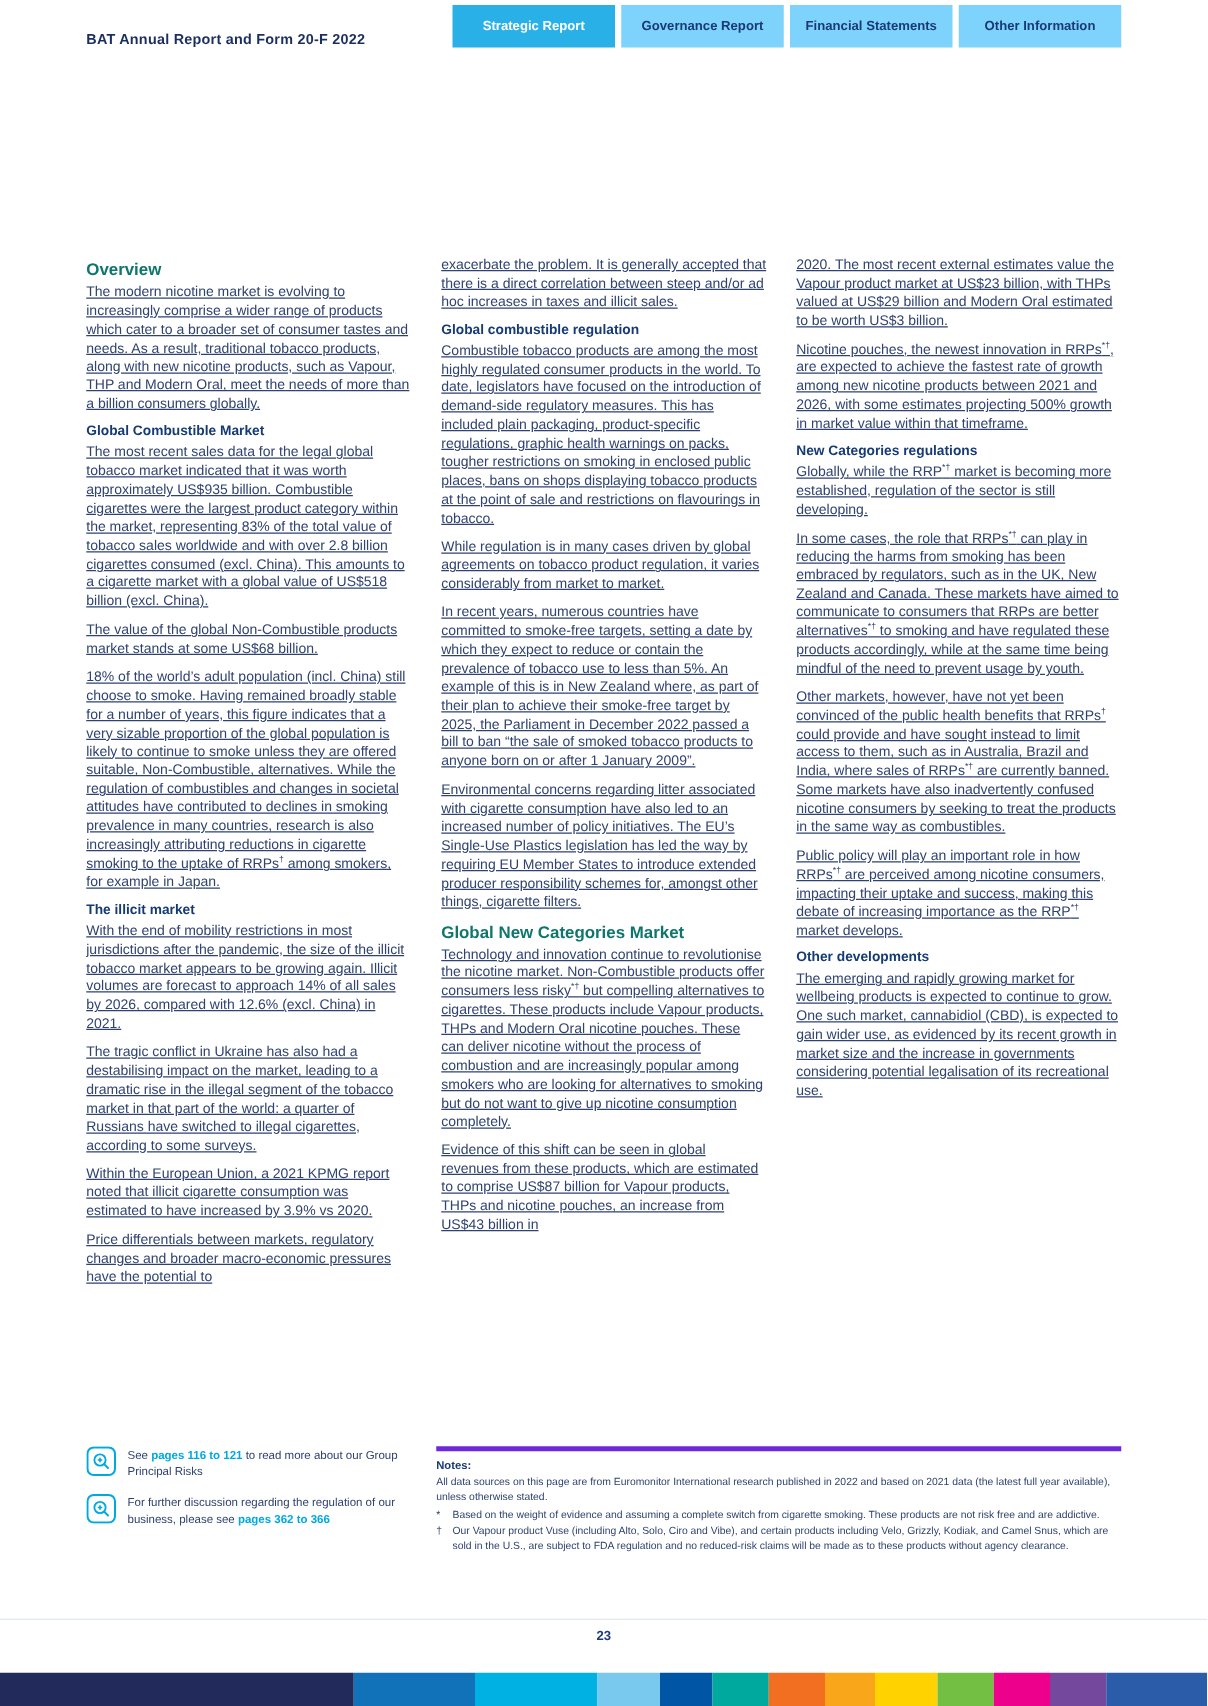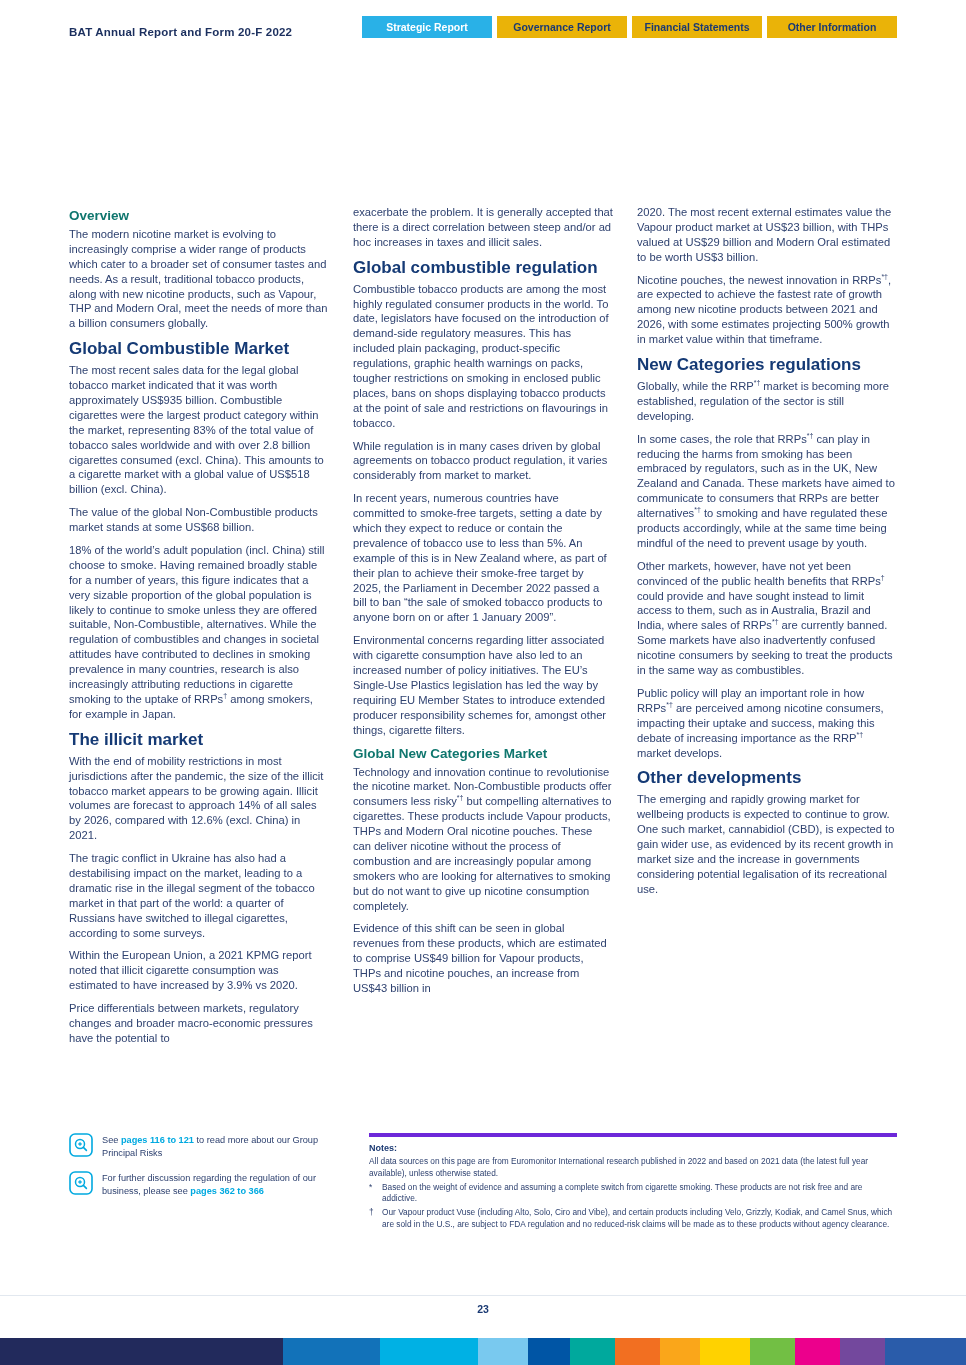--- a/index.html
+++ b/index.html
@@ -14,43 +14,43 @@
     overflow: hidden;
   }
 
   
   .header {
     position: absolute;
     top: 4px; left: 69px; right: 69px; height: 34px;
     display: flex; align-items: flex-end; justify-content: space-between;
   }
   .header-title { font-size: 11.5px; font-weight: 700; color: #1b2f5e; letter-spacing: 0.2px; }
-  .tabs { display: flex; gap: 5px; height: 22px; }
+  .tabs { display: flex; gap: 5px; height: 34px; }
   .tab {
     width: 130px; display: flex; align-items: center; justify-content: center;
     font-size: 10.5px; font-weight: 700; color: #1b3a73;
-    background: #eab308; text-align: center; cursor: pointer; padding: 0 6px;
+    background: #7dd3fc; text-align: center; cursor: pointer; padding: 0 6px;
   }
   .tab.active { background: #29b1e7; color: #ffffff; }
 
   
   .main {
     position: absolute; top: 205px; left: 69px; width: 828px;
     display: flex; gap: 24px;
   }
   .col { width: 260px; }
-  .body-p { font-size: 11.2px; line-height: 1.33; color: #2f4270; margin: 0 0 8px; }
+  .body-p { font-size: 11.2px; line-height: 1.33; color: #2f4270; margin: 0 0 8px; text-decoration: underline; }
   .h-cyan { font-size: 13.5px; font-weight: 700; color: #0f766e; margin: 3px 0 4px; }
-  .h-navy { font-size: 17px; font-weight: 700; color: #153a75; margin: 3px 0 4px; }
+  .h-navy { font-size: 11px; font-weight: 700; color: #153a75; margin: 3px 0 4px; }
   sup { font-size: 0.62em; vertical-align: super; line-height: 0; }
 
   
   .bottom-row {
-    position: absolute; top: 1133px; left: 69px; width: 828px;
-    display: flex; gap: 40px;
+    position: absolute; top: 1157px; left: 69px; width: 828px;
+    display: flex; gap: 20px;
   }
   .callouts { width: 260px; }
   .callout { display: flex; gap: 9px; margin-bottom: 11px; }
   .callout-icon { flex: none; width: 24px; height: 24px; }
   .callout-text { margin: 1px 0 0; font-size: 9.2px; line-height: 1.4; color: #2f4270; }
   .page-link { color: #00a9e0; font-weight: 700; text-decoration: none; cursor: pointer; }
 
   .notes { flex: 1; border-top: 4px solid #6d28d9; padding-top: 6px; }
   .notes-label { margin: 0 0 3px; font-size: 9px; font-weight: 700; color: #1b3a73; }
   .notes-intro { margin: 0 0 2px; font-size: 8.3px; line-height: 1.42; color: #2f4270; }
@@ -95,21 +95,21 @@
       </section>
     <section class="col">
         <p class="body-p">exacerbate the problem. It is generally accepted that there is a direct correlation between steep and/or ad hoc increases in taxes and illicit sales.</p>
         <h3 class="h-navy">Global combustible regulation</h3>
         <p class="body-p">Combustible tobacco products are among the most highly regulated consumer products in the world. To date, legislators have focused on the introduction of demand-side regulatory measures. This has included plain packaging, product-specific regulations, graphic health warnings on packs, tougher restrictions on smoking in enclosed public places, bans on shops displaying tobacco products at the point of sale and restrictions on flavourings in tobacco.</p>
         <p class="body-p">While regulation is in many cases driven by global agreements on tobacco product regulation, it varies considerably from market to market.</p>
         <p class="body-p">In recent years, numerous countries have committed to smoke-free targets, setting a date by which they expect to reduce or contain the prevalence of tobacco use to less than 5%. An example of this is in New Zealand where, as part of their plan to achieve their smoke-free target by 2025, the Parliament in December 2022 passed a bill to ban “the sale of smoked tobacco products to anyone born on or after 1 January 2009”.</p>
         <p class="body-p">Environmental concerns regarding litter associated with cigarette consumption have also led to an increased number of policy initiatives. The EU’s Single-Use Plastics legislation has led the way by requiring EU Member States to introduce extended producer responsibility schemes for, amongst other things, cigarette filters.</p>
         <h2 class="h-cyan">Global New Categories Market</h2>
         <p class="body-p">Technology and innovation continue to revolutionise the nicotine market. Non-Combustible products offer consumers less risky<sup>*†</sup> but compelling alternatives to cigarettes. These products include Vapour products, THPs and Modern Oral nicotine pouches. These can deliver nicotine without the process of combustion and are increasingly popular among smokers who are looking for alternatives to smoking but do not want to give up nicotine consumption completely.</p>
-        <p class="body-p">Evidence of this shift can be seen in global revenues from these products, which are estimated to comprise US$49 billion for Vapour products, THPs and nicotine pouches, an increase from US$43 billion in</p>
+        <p class="body-p">Evidence of this shift can be seen in global revenues from these products, which are estimated to comprise US$87 billion for Vapour products, THPs and nicotine pouches, an increase from US$43 billion in</p>
       </section>
     <section class="col">
         <p class="body-p">2020. The most recent external estimates value the Vapour product market at US$23 billion, with THPs valued at US$29 billion and Modern Oral estimated to be worth US$3 billion.</p>
         <p class="body-p">Nicotine pouches, the newest innovation in RRPs<sup>*†</sup>, are expected to achieve the fastest rate of growth among new nicotine products between 2021 and 2026, with some estimates projecting 500% growth in market value within that timeframe.</p>
         <h3 class="h-navy">New Categories regulations</h3>
         <p class="body-p">Globally, while the RRP<sup>*†</sup> market is becoming more established, regulation of the sector is still developing.</p>
         <p class="body-p">In some cases, the role that RRPs<sup>*†</sup> can play in reducing the harms from smoking has been embraced by regulators, such as in the UK, New Zealand and Canada. These markets have aimed to communicate to consumers that RRPs are better alternatives<sup>*†</sup> to smoking and have regulated these products accordingly, while at the same time being mindful of the need to prevent usage by youth.</p>
         <p class="body-p">Other markets, however, have not yet been convinced of the public health benefits that RRPs<sup>†</sup> could provide and have sought instead to limit access to them, such as in Australia, Brazil and India, where sales of RRPs<sup>*†</sup> are currently banned. Some markets have also inadvertently confused nicotine consumers by seeking to treat the products in the same way as combustibles.</p>
         <p class="body-p">Public policy will play an important role in how RRPs<sup>*†</sup> are perceived among nicotine consumers, impacting their uptake and success, making this debate of increasing importance as the RRP<sup>*†</sup> market develops.</p>
         <h3 class="h-navy">Other developments</h3>

